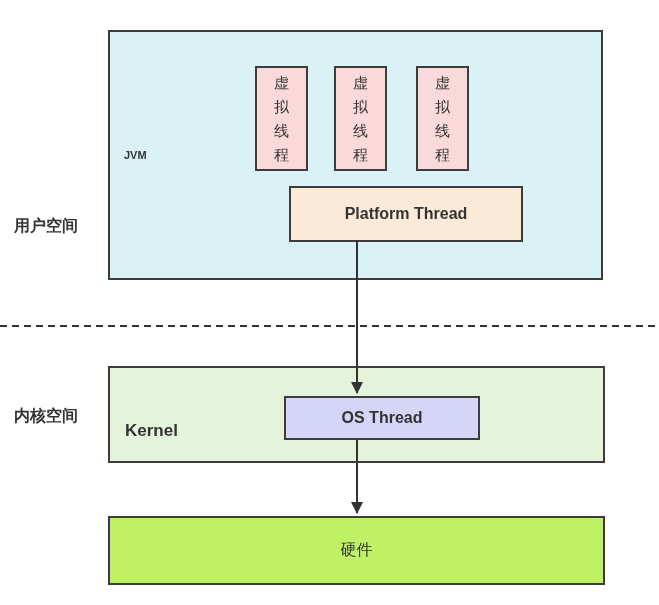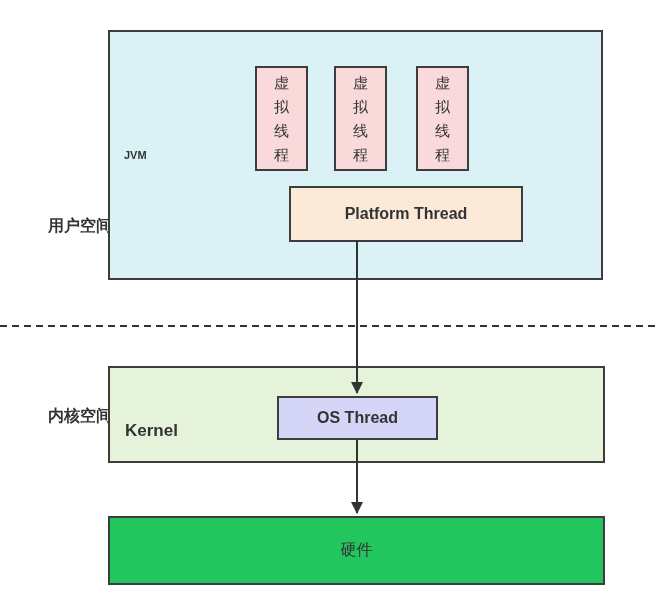--- a/index.html
+++ b/index.html
@@ -16,21 +16,20 @@
     color: #333333;
     overflow: hidden;
   }
   .space-label {
     position: absolute;
     left: 14px;
     font-size: 16px;
     font-weight: 700;
     color: #333333;
     white-space: nowrap;
-    margin-left: 34px;
   }
   .user-space-label { top: 216px; }
   .kernel-space-label { top: 406px; }
 
   .box {
     position: absolute;
     border: 2px solid #3d3d3d;
     box-sizing: border-box;
   }
   .jvm-box {
@@ -89,35 +88,35 @@
   .kernel-title {
     position: absolute;
     left: 15px; top: 50%;
     transform: translateY(-50%);
     font-size: 17px;
     font-weight: 700;
     margin-top: 16px;
   }
   .os-box {
     position: absolute;
-    left: 167px; top: 28px;
-    width: 161px; height: 44px;
+    left: 174px; top: 28px;
+    width: 196px; height: 44px;
     background: #d5d5f8;
     border: 2px solid #3d3d3d;
     box-sizing: border-box;
     display: flex;
     align-items: center;
     justify-content: center;
     font-size: 16px;
     font-weight: 700;
   }
   .hardware-box {
     left: 108px; top: 516px;
     width: 497px; height: 69px;
-    background: #22c55e;
+    background: #bef264;
     display: flex;
     align-items: center;
     justify-content: center;
     font-size: 16px;
     font-weight: 400;
   }
   .overlay {
     position: absolute;
     left: 0; top: 0;
     width: 659px; height: 605px;

